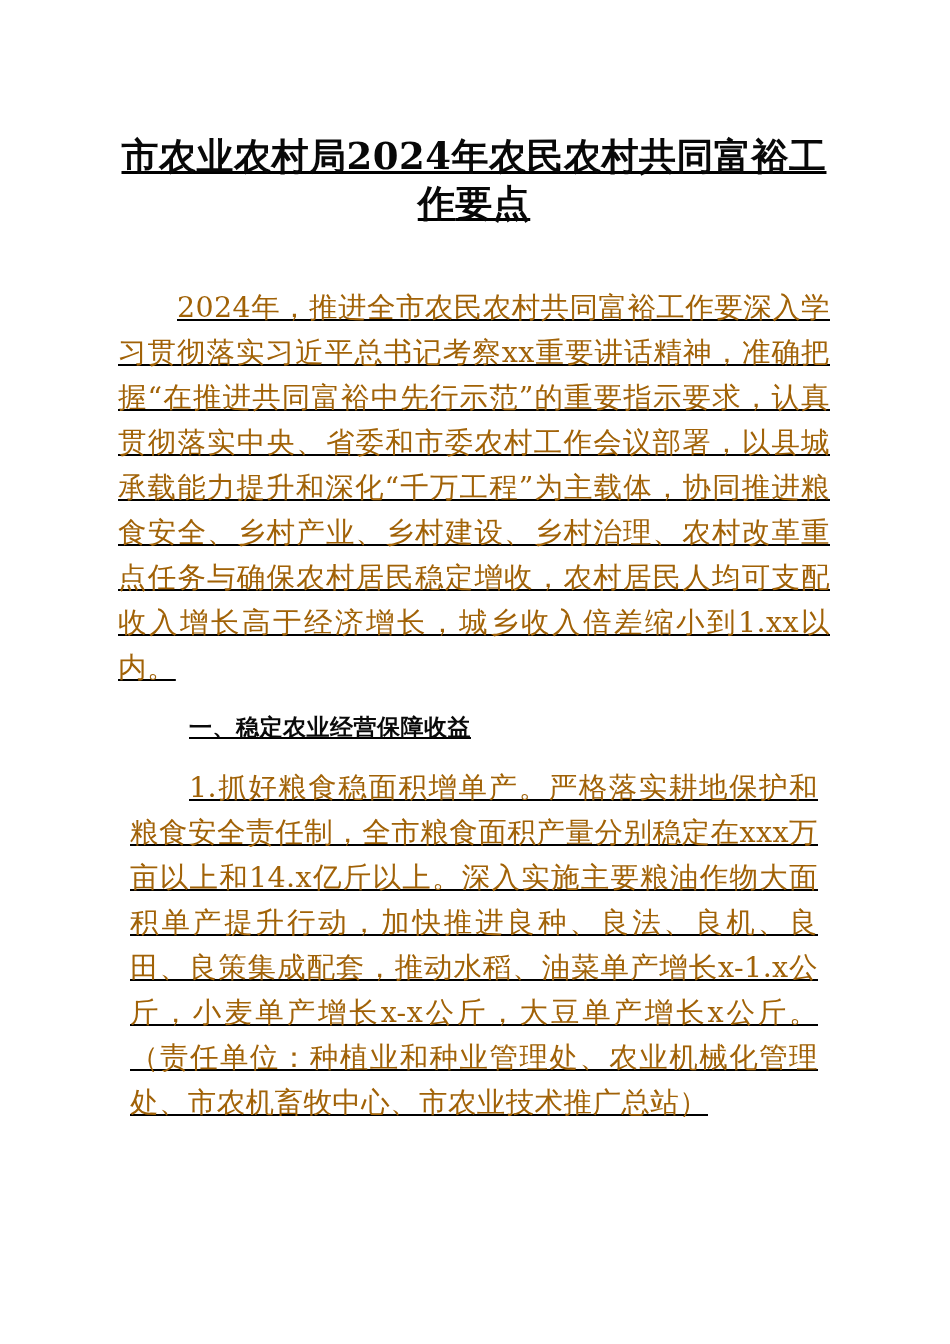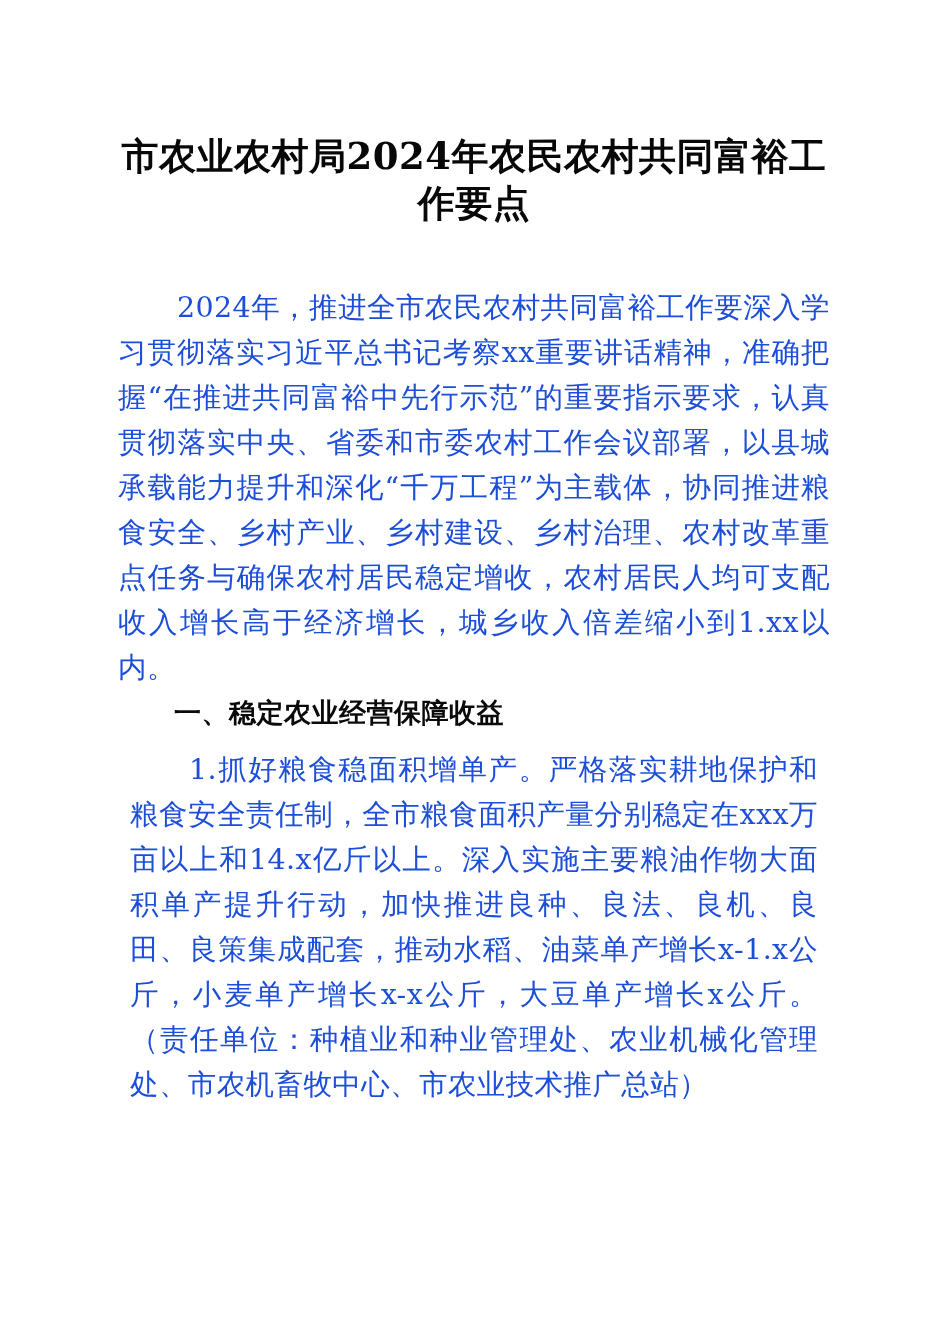--- a/index.html
+++ b/index.html
@@ -24,20 +24,21 @@
     width: 950px;
     height: 1344px;
     background: #ffffff;
   }
 
   .content {
     position: absolute;
     left: 118px;
     top: 0;
     width: 712px;
+    text-decoration: underline;
   }
 
   
   .doc-title {
     margin: 0;
     padding: 0;
     padding-top: 133px;
     text-align: center;
     font-family: "DejaVu Serif", "Liberation Serif", serif;
     font-weight: bold;
@@ -51,36 +52,36 @@
   
   .para {
     margin: 0;
     padding: 0;
     font-family: "DejaVu Serif", "Liberation Serif", serif;
     font-size: 28.5px;
     line-height: 45px;
     text-align: justify;
     text-justify: inter-ideograph;
     text-indent: 59px;
-    color: #1d4ed8;
+    color: #a16207;
     letter-spacing: 0.4px;
     word-break: break-all;
   }
 
   .para.lead {
     margin-top: 58px;
   }
 
   
   .section-heading {
-    margin: 0;
+    margin: 15px;
     padding: 0;
     font-family: "DejaVu Sans", "Liberation Sans", sans-serif;
     font-weight: bold;
-    font-size: 27px;
+    font-size: 23px;
     line-height: 45px;
     text-indent: 56px;
     letter-spacing: 0.5px;
     color: #0a0a0a;
   }
 
   .numbered {
     margin: 12px;
     padding: 0;
   }

